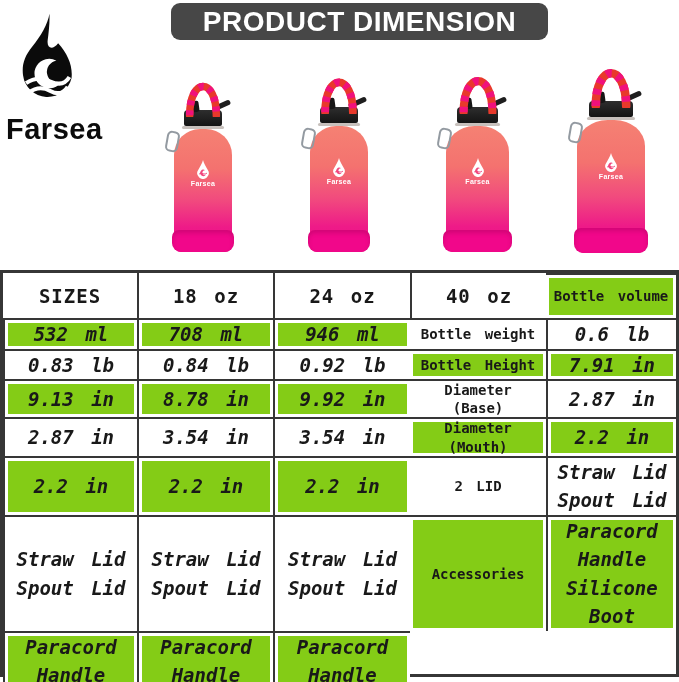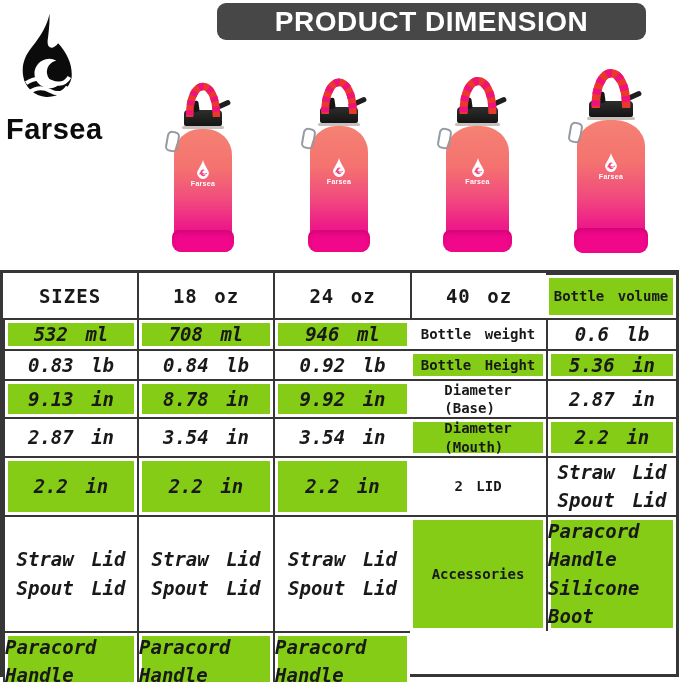--- a/index.html
+++ b/index.html
@@ -5,22 +5,22 @@
   html,body{margin:0;padding:0;background:#fff;}
   .stage{position:relative;width:679px;height:682px;background:#fff;overflow:hidden;
          font-family:"Liberation Sans",sans-serif;}
 
   
   .brand{position:absolute;left:6px;top:12px;width:110px;}
   .brand-drop{display:block;margin-left:14px;width:52px;height:99px;}
   .brand-name{margin-top:2px;font-size:29px;font-weight:bold;color:#0c0c0c;letter-spacing:.5px;}
 
   
-  .title-badge{position:absolute;left:171px;top:3px;width:429px;height:37px;
-    background:#474747;border-radius:9px;display:flex;align-items:center;justify-content:center;margin-left:46px;}
+  .title-badge{position:absolute;left:171px;top:3px;width:377px;height:37px;
+    background:#474747;border-radius:9px;display:flex;align-items:center;justify-content:center;}
   .title-badge span{color:#fff;font-weight:bold;font-size:28px;letter-spacing:.5px;
     font-family:"Liberation Sans",sans-serif;}
 
   
   .bottle{position:absolute;display:flex;flex-direction:column;align-items:center;}
   .b1{left:174px;top:67px;width:58px;height:185px;}
   .b2{left:310px;top:62px;width:58px;height:190px;}
   .b3{left:446px;top:60px;width:63px;height:192px;}
   .b4{left:577px;top:51px;width:68px;height:202px;}
   .handle{flex:0 0 auto;margin-bottom:-7px;z-index:3;}
@@ -48,21 +48,21 @@
         border-radius:7px 7px 9px 9px;box-shadow:inset 0 3px 4px rgba(120,0,60,.25);}
   .b4 .boot{height:25px;}
 
   
   .spec-table{position:absolute;left:0;top:270px;width:679px;height:407px;box-sizing:border-box;
      border:3px solid #363636;display:grid;
      grid-template-columns:134px 136px 137px 136px 1fr;
      grid-template-rows:45px repeat(7,1fr);
      font-family:"DejaVu Sans Mono",monospace;color:#191919;background:#fff;}
   .c{display:flex;flex-direction:column;align-items:center;justify-content:center;
-     border-left:2px solid #363636;border-top:2px solid #363636;
+     text-align:center;border-left:2px solid #363636;border-top:2px solid #363636;
      white-space:pre-line;box-sizing:border-box;}
   .fc{border-left:none;}
   .fr{border-top:none;}
   .g{background:#84cc16;box-shadow:inset 0 0 0 3px #fff;}
   .hd{font-size:19px;font-weight:bold;letter-spacing:1px;word-spacing:4px;}
   .lbl{font-size:14px;font-weight:bold;word-spacing:5px;line-height:1.3;}
   .val{font-size:19px;font-weight:bold;word-spacing:6px;line-height:1.5;font-style:italic;}
 </style>
 </head>
 <body>
@@ -193,21 +193,21 @@
     <div class="c g val">708 ml</div>
     <div class="c g val">946 ml</div>
 
     <div class="c fc lbl">Bottle weight</div>
     <div class="c val">0.6 lb</div>
     <div class="c val">0.83 lb</div>
     <div class="c val">0.84 lb</div>
     <div class="c val">0.92 lb</div>
 
     <div class="c fc g lbl">Bottle Height</div>
-    <div class="c g val">5.36 in</div>
+    <div class="c g val">7.91 in</div>
     <div class="c g val">9.13 in</div>
     <div class="c g val">8.78 in</div>
     <div class="c g val">9.92 in</div>
 
     <div class="c fc lbl">Diameter
 (Base)</div>
     <div class="c val">2.87 in</div>
     <div class="c val">2.87 in</div>
     <div class="c val">3.54 in</div>
     <div class="c val">3.54 in</div>

